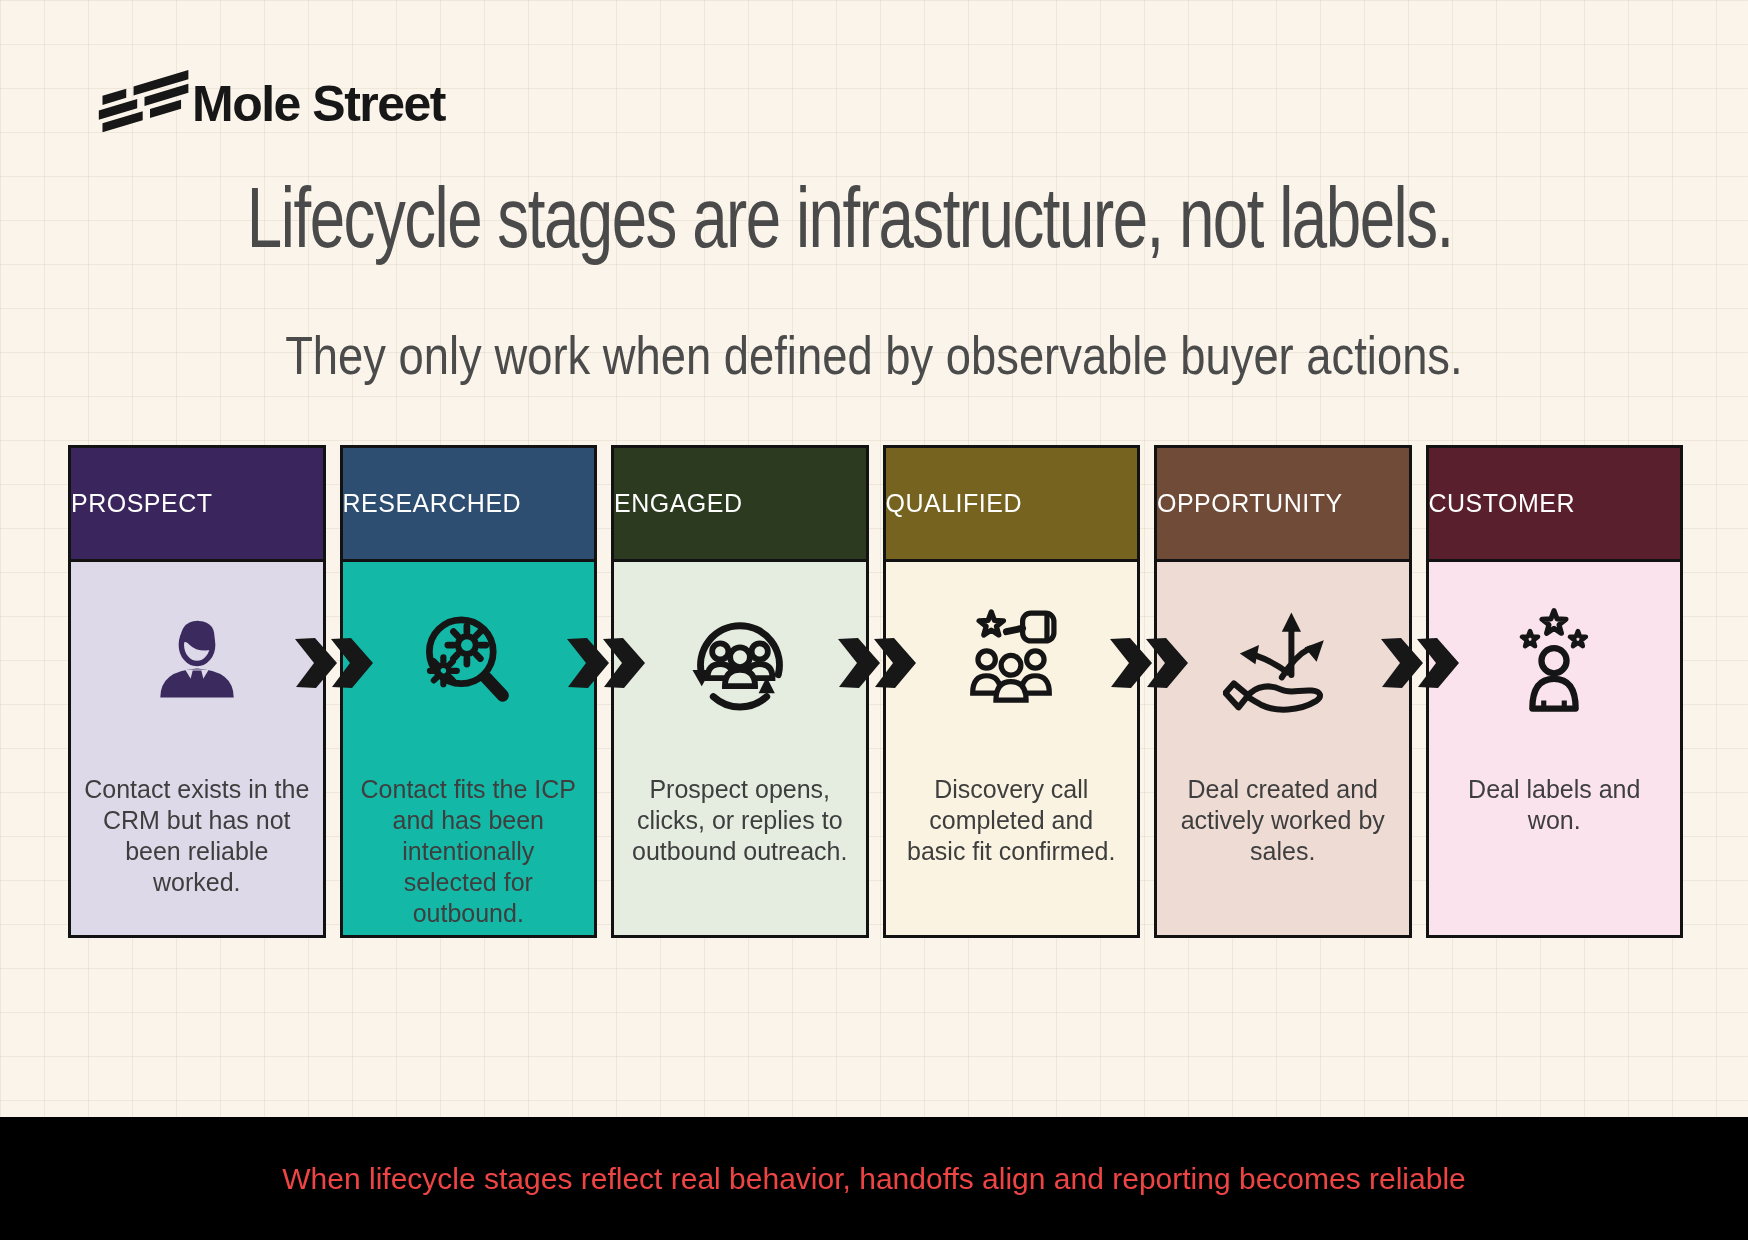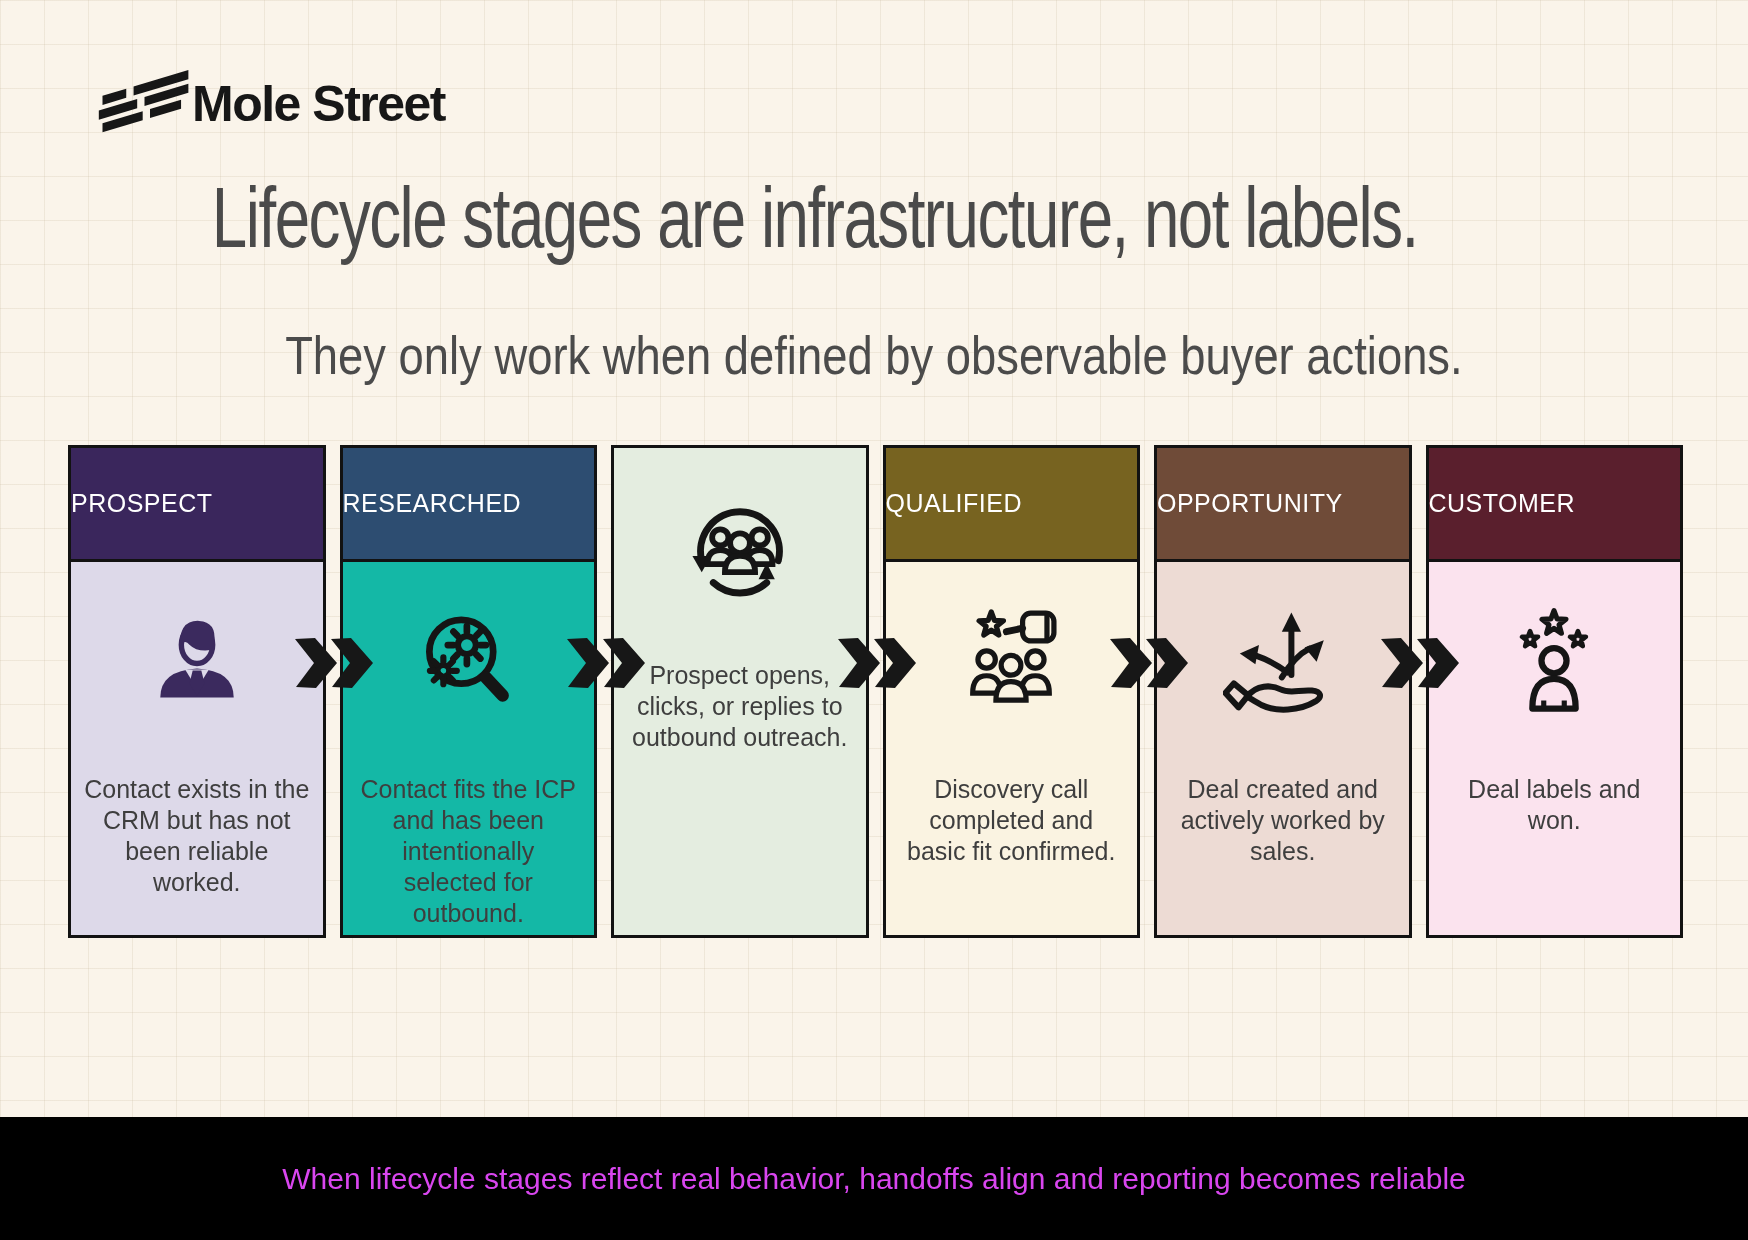--- a/index.html
+++ b/index.html
@@ -7,21 +7,21 @@
     width:1748px;height:1240px;position:relative;overflow:hidden;
     font-family:"Liberation Sans", sans-serif;
     background-color:#faf4ea;
     background-image:
       linear-gradient(to right, rgba(205,190,165,.25) 1.5px, transparent 1.5px),
       linear-gradient(to bottom, rgba(205,190,165,.25) 1.5px, transparent 1.5px);
     background-size:44px 44px;
   }
   .logo{position:absolute;left:97px;top:70px;display:flex;align-items:center;}
   .logo-text{font-size:50px;font-weight:700;letter-spacing:-1.5px;color:#171717;}
-  .title-wrap{position:absolute;left:0;top:168px;width:1665px;text-align:left;white-space:nowrap;}
+  .title-wrap{position:absolute;left:0;top:168px;width:1665px;text-align:right;white-space:nowrap;}
   .title{display:inline-block;transform:scaleX(.74);transform-origin:center;
          font-size:86px;font-weight:400;letter-spacing:-2px;color:#4a4a4a;}
   .subtitle-wrap{position:absolute;left:0;top:300px;width:1748px;text-align:center;white-space:nowrap;margin-top:24px;}
   .subtitle{display:inline-block;transform:scaleX(.84);transform-origin:center;
             font-size:54px;font-weight:400;color:#4b4b4b;}
   .cards-row{position:absolute;left:68px;top:445px;width:1615px;height:493px;display:flex;gap:14px;}
   .card{flex:1 1 0;border:3px solid #121212;display:flex;flex-direction:column;box-sizing:border-box;}
   .card-header{height:111px;border-bottom:3px solid #121212;display:flex;align-items:center;justify-content:flex-start;}
   .card-label{color:#fff;font-size:25px;letter-spacing:.5px;}
   .card-body{flex:1;display:flex;flex-direction:column;align-items:center;}
@@ -111,20 +111,23 @@
                 <line x1="33.7" y1="51.3" x2="36.5" y2="48.5"></line>
             </g>
           </g>
         </svg>
       </div>
       <div class="card-desc">Contact fits the ICP and has been intentionally selected for outbound.</div>
     </div>
   </div>
 
   <div class="card">
+    <div class="card-header" style="background: rgb(44, 59, 32);">
+      <span class="card-label">ENGAGED</span>
+    </div>
     <div class="card-body" style="background: rgb(228, 237, 224);">
       <div class="icon-box">
         <svg width="116" height="116" viewBox="0 0 100 100" aria-hidden="true">
           <g stroke="#151515" fill="none" stroke-width="6" stroke-linecap="round">
             <path d="M17 60 A34 34 0 1 1 83 60"></path>
             <path d="M27 79 A34 34 0 0 0 73 79"></path>
           </g>
           <polygon points="9,56 25,56 17,70" fill="#151515"></polygon>
           <polygon points="66,76 80,76 73,62" fill="#151515"></polygon>
           <g stroke="#151515" stroke-width="5" fill="#e4ede0">
@@ -239,14 +242,14 @@
     </svg>
 </div>
 <div class="stage-arrow" style="left:1376px">
   <svg viewBox="0 0 84 54" width="84" height="54">
       <path d="M5 3 L25 2 L47 27 L26 52 L6 51 L24 27 Z" fill="#171717"></path>
       <path d="M41 3 L61 2 L83 27 L62 52 L42 51 L60 27 Z" fill="#171717"></path>
     </svg>
 </div>
 
 <div class="footer" style="background: rgb(0, 0, 0);">
-  <span class="footer-text" style="color: #d946ef;">When lifecycle stages reflect real behavior, handoffs align and reporting becomes reliable</span>
+  <span class="footer-text" style="color: #ef4444;">When lifecycle stages reflect real behavior, handoffs align and reporting becomes reliable</span>
 </div>
 
 </body></html>

